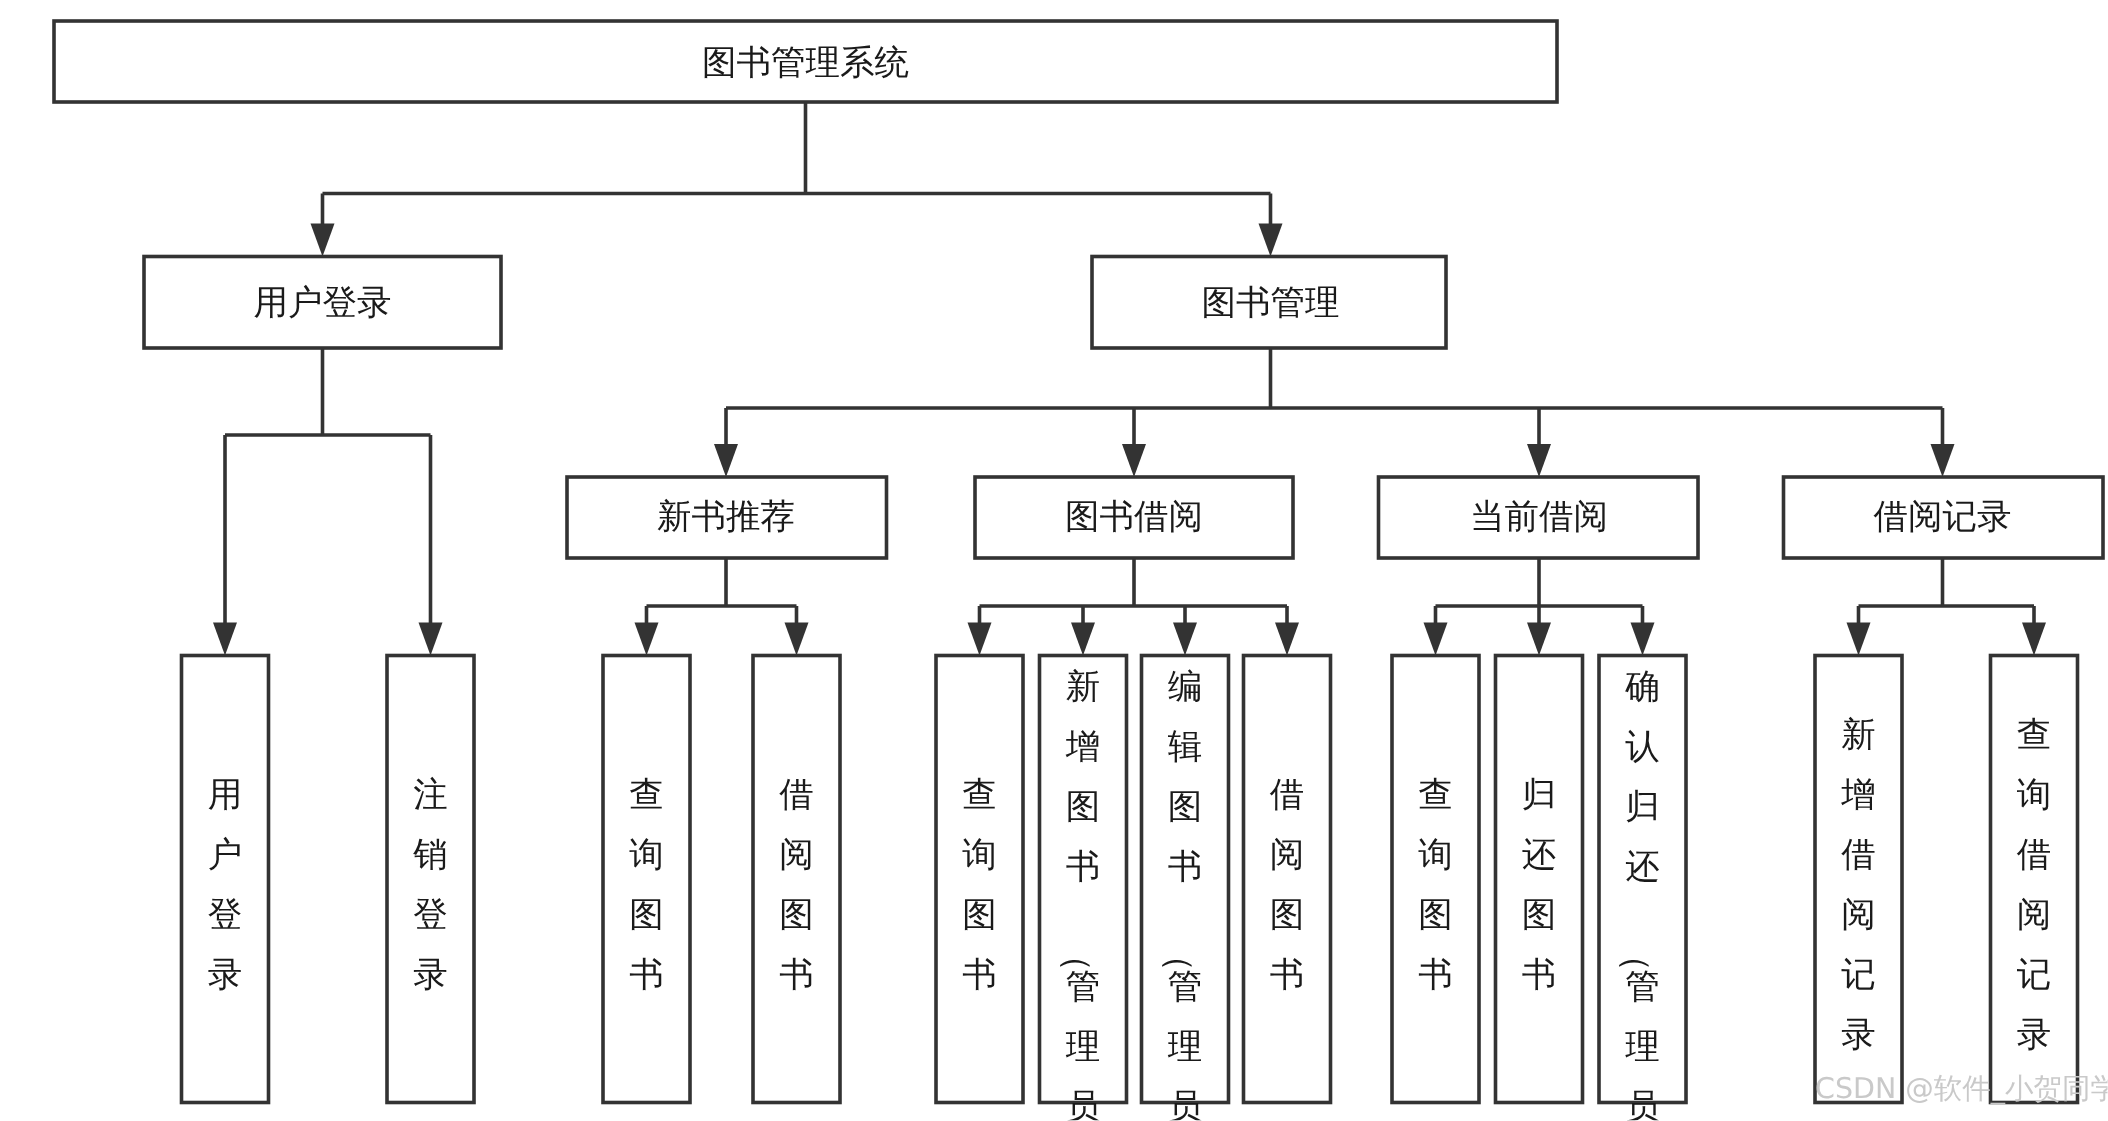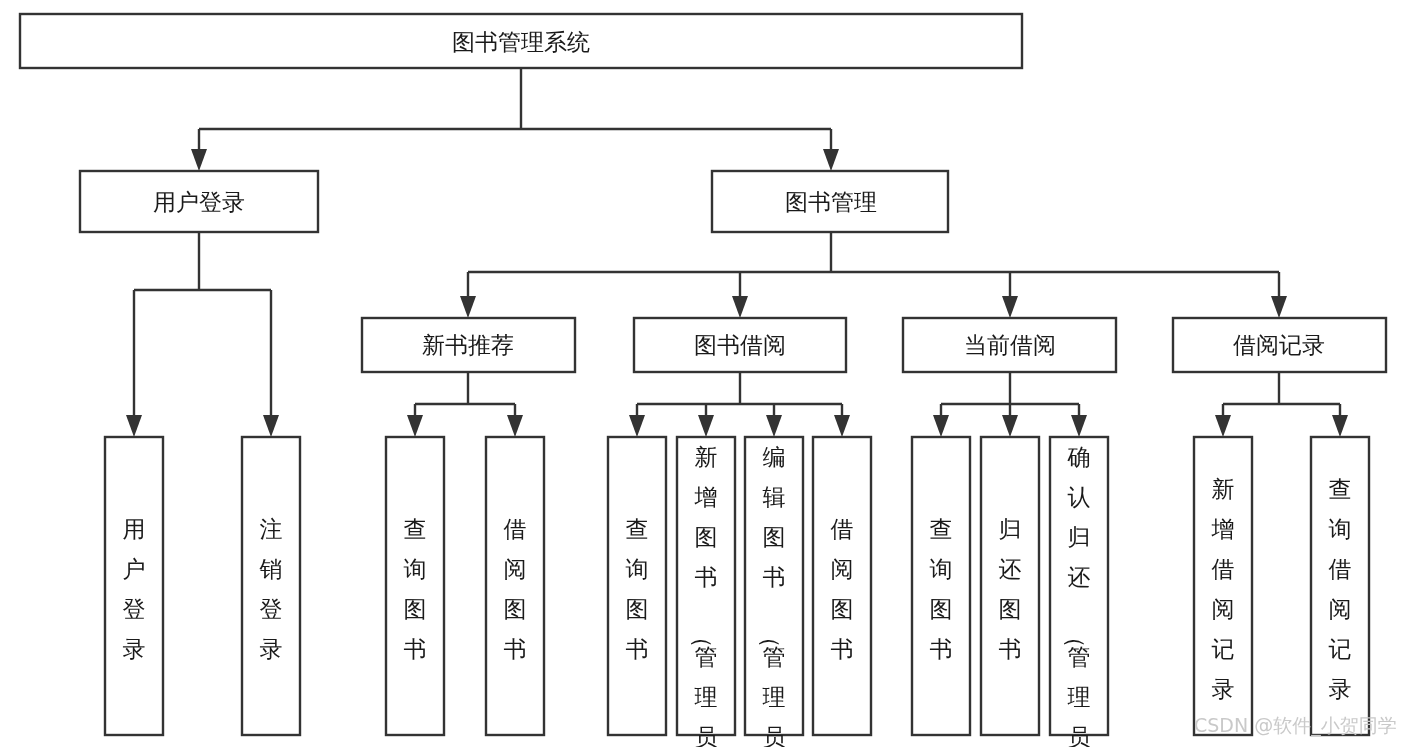--- a/index.html
+++ b/index.html
@@ -9,21 +9,21 @@
   }
   body {
     width: 1405px;
     height: 747px;
     font-family: "DejaVu Sans", "Liberation Sans", sans-serif;
     position: relative;
     overflow: hidden;
   }
   #diagram-root {
     position: absolute;
-    left: 0;
+    left: 16px;
     top: 0;
     width: 1358px;
     height: 747px;
   }
   .node-rect {
     fill: #ffffff;
     stroke: #333333;
     stroke-width: 2.4;
   }
   .node-label {

